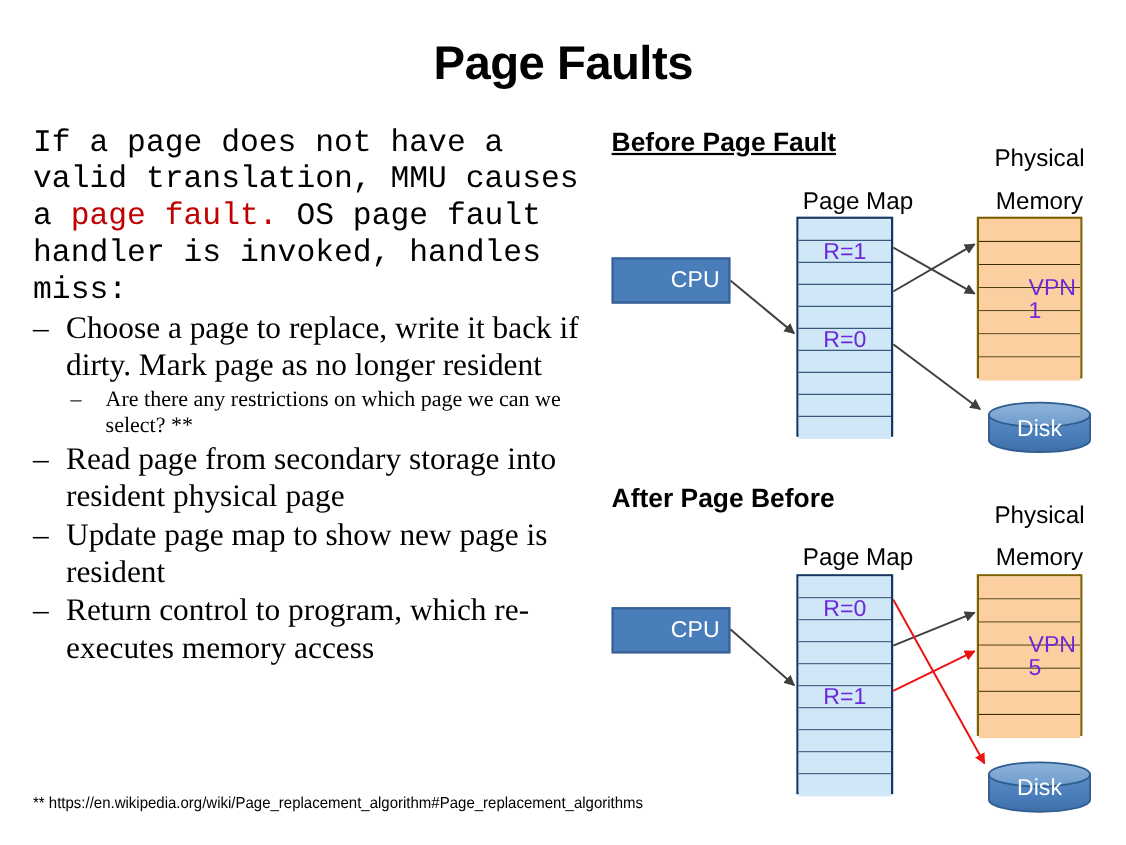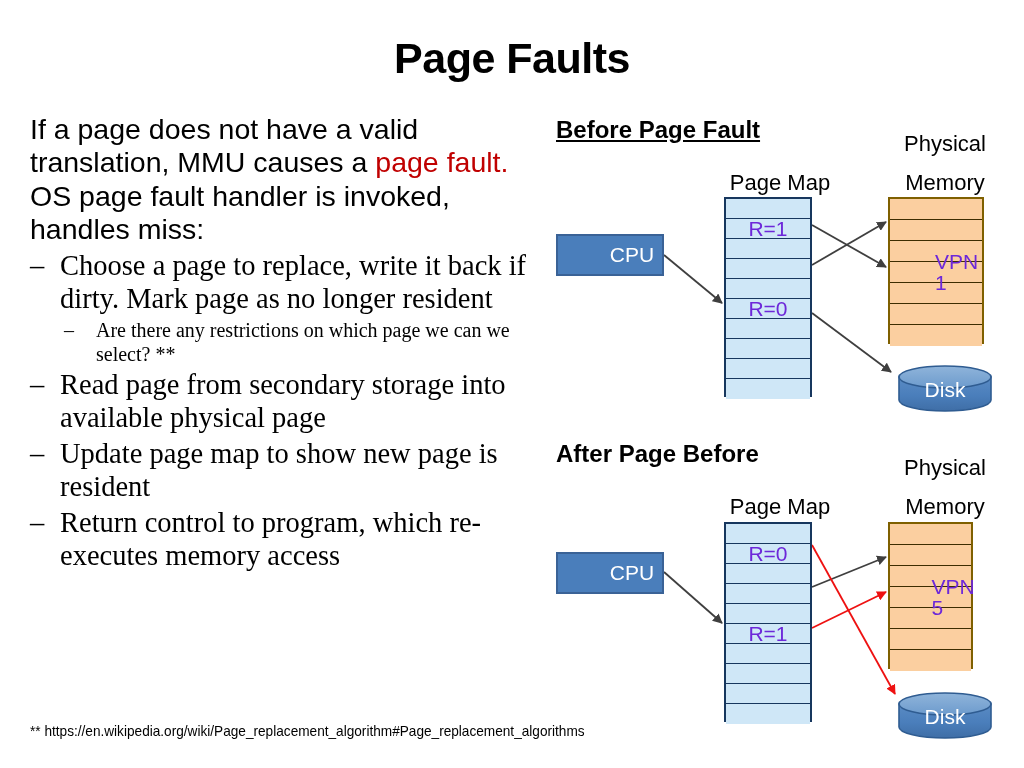--- a/index.html
+++ b/index.html
@@ -21,21 +21,21 @@
     font-size:43px;
     letter-spacing:-0.5px;
     color:#000;
   }
 
   
   .body-col{
     position:absolute;left:30px;top:113px;width:500px;
   }
   .lead{
-    font-family:Liberation Sans, sans-serif;
+    font-family:Liberation Mono, monospace;
     font-size:28.5px;
     line-height:1.175;
     color:#000;
   }
   .red{color:#c00000;}
 
   ul.bullets{list-style:none;margin:0;padding:0;}
   ul.bullets > li{
     position:relative;
     padding-left:30px;
@@ -151,21 +151,21 @@
         <span>Choose a page to replace, write it back if dirty.  Mark page as no longer resident</span>
         <ul class="sub">
           <li>
             <span class="dash">–</span>
             <span>Are there any restrictions on which page we can we select? **</span>
           </li>
         </ul>
       </li>
       <li>
         <span class="dash">–</span>
-        <span>Read page from secondary storage into available physical page</span>
+        <span>Read page from secondary storage into resident physical page</span>
       </li>
       <li>
         <span class="dash">–</span>
         <span>Update page map to show new page is resident</span>
       </li>
       <li>
         <span class="dash">–</span>
         <span>Return control to program, which re-executes memory access</span>
       </li>
     </ul>
@@ -286,21 +286,21 @@
       <div class="cell" style="height:20px;"></div>
       <div class="cell" style="height:20px;"></div>
       <div class="cell" style="height:20px;"></div>
       <div class="cell" style="height:20px;">R=1</div>
       <div class="cell" style="height:20px;"></div>
       <div class="cell" style="height:20px;"></div>
       <div class="cell" style="height:20px;"></div>
       <div class="cell" style="height:20px;"></div>
     </div>
 
-    <div class="table memory" style="left:888px;top:522px;width:85px;height:147px;">
+    <div class="table memory" style="left:888px;top:522px;width:96px;height:147px;">
       <div class="cell" style="height:21px;"></div>
       <div class="cell" style="height:21px;"></div>
       <div class="cell" style="height:21px;"></div>
       <div class="cell" style="height:21px;">VPN 5</div>
       <div class="cell" style="height:21px;"></div>
       <div class="cell" style="height:21px;"></div>
       <div class="cell" style="height:21px;"></div>
     </div>
 
     <div class="disk" style="left:899px;top:693px;">

